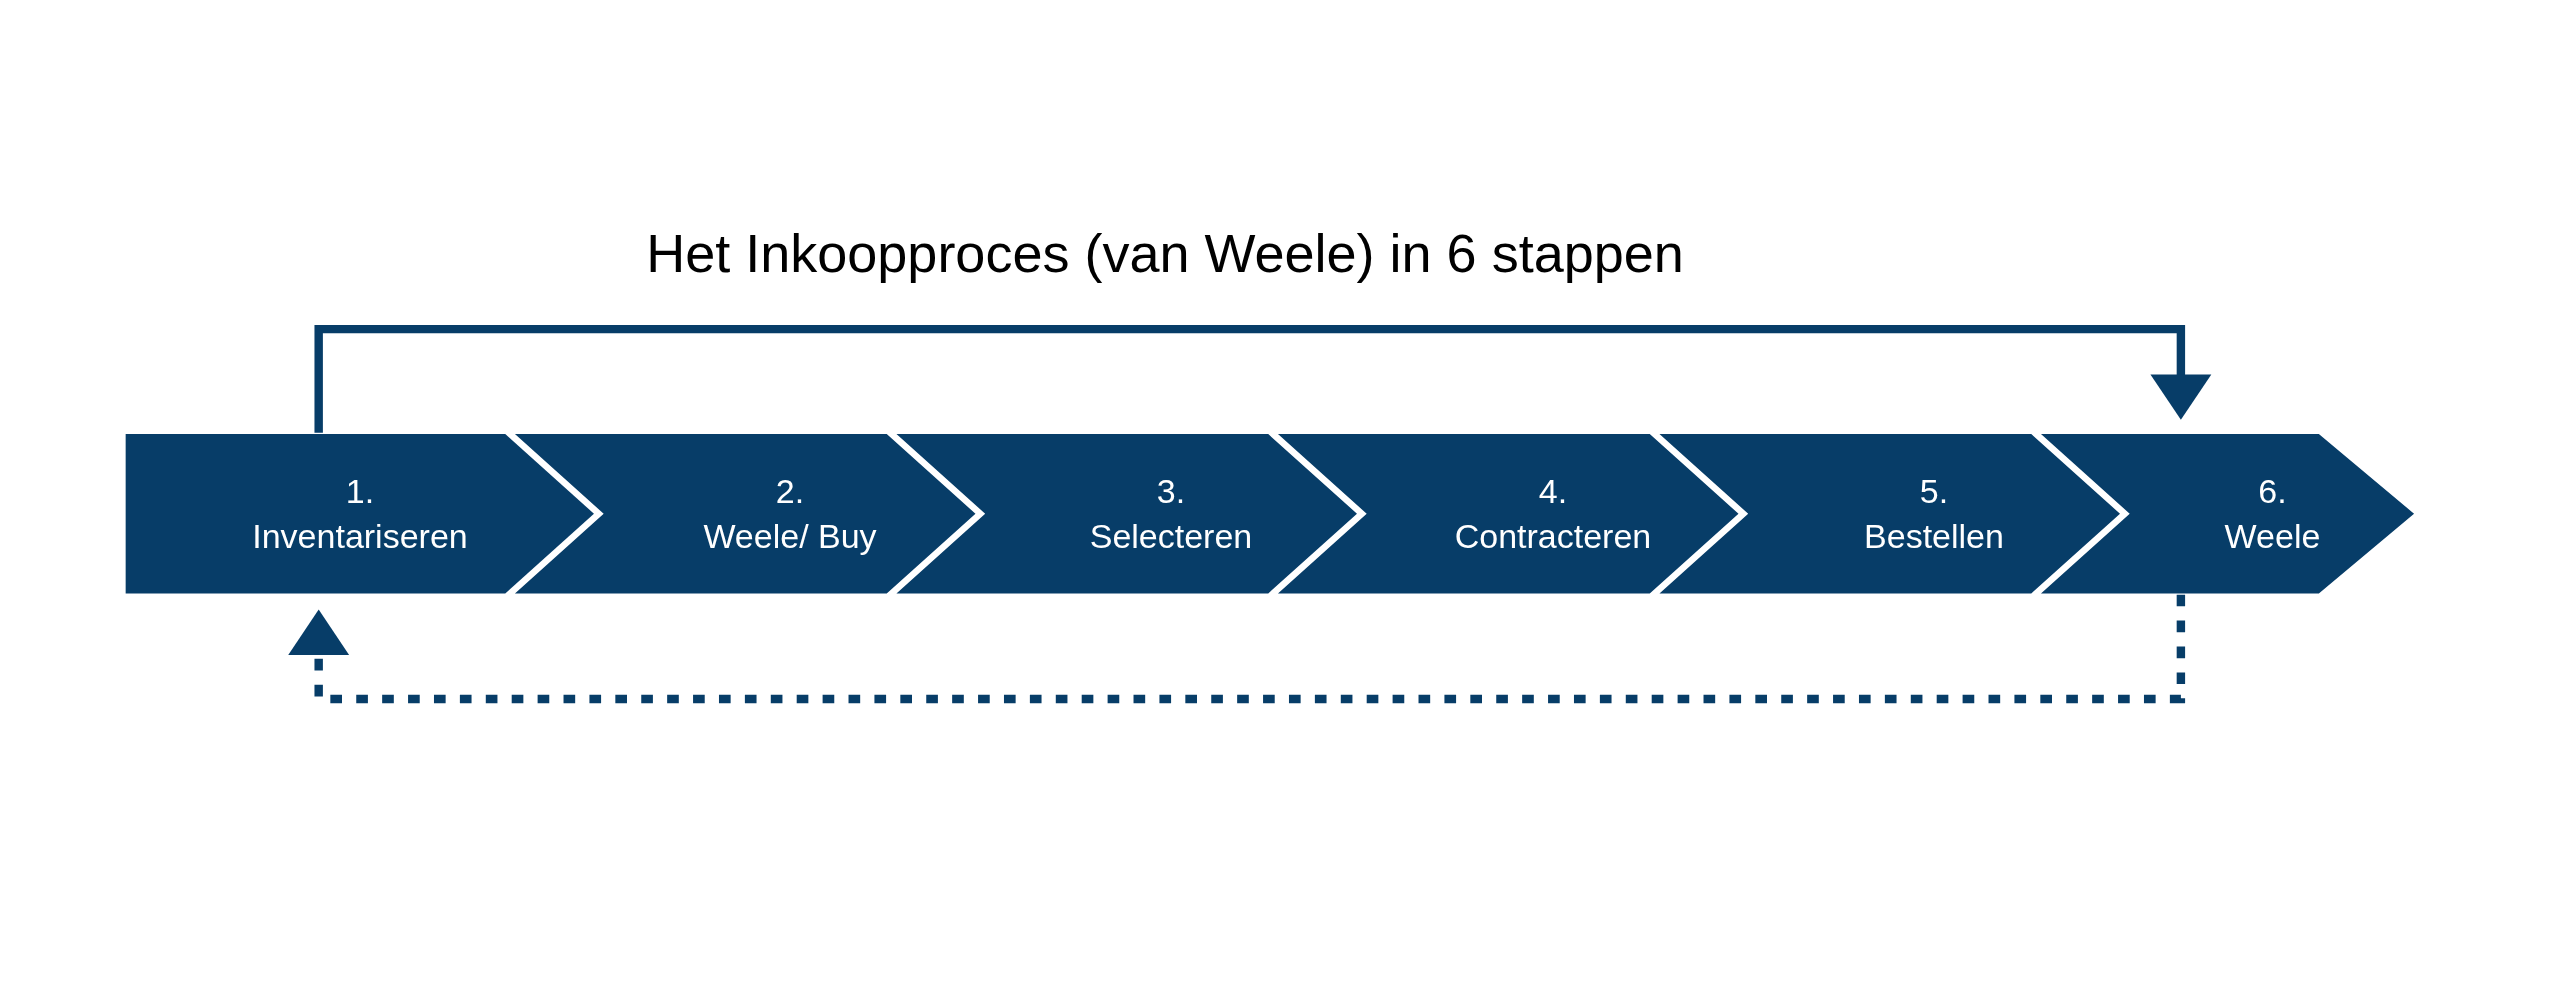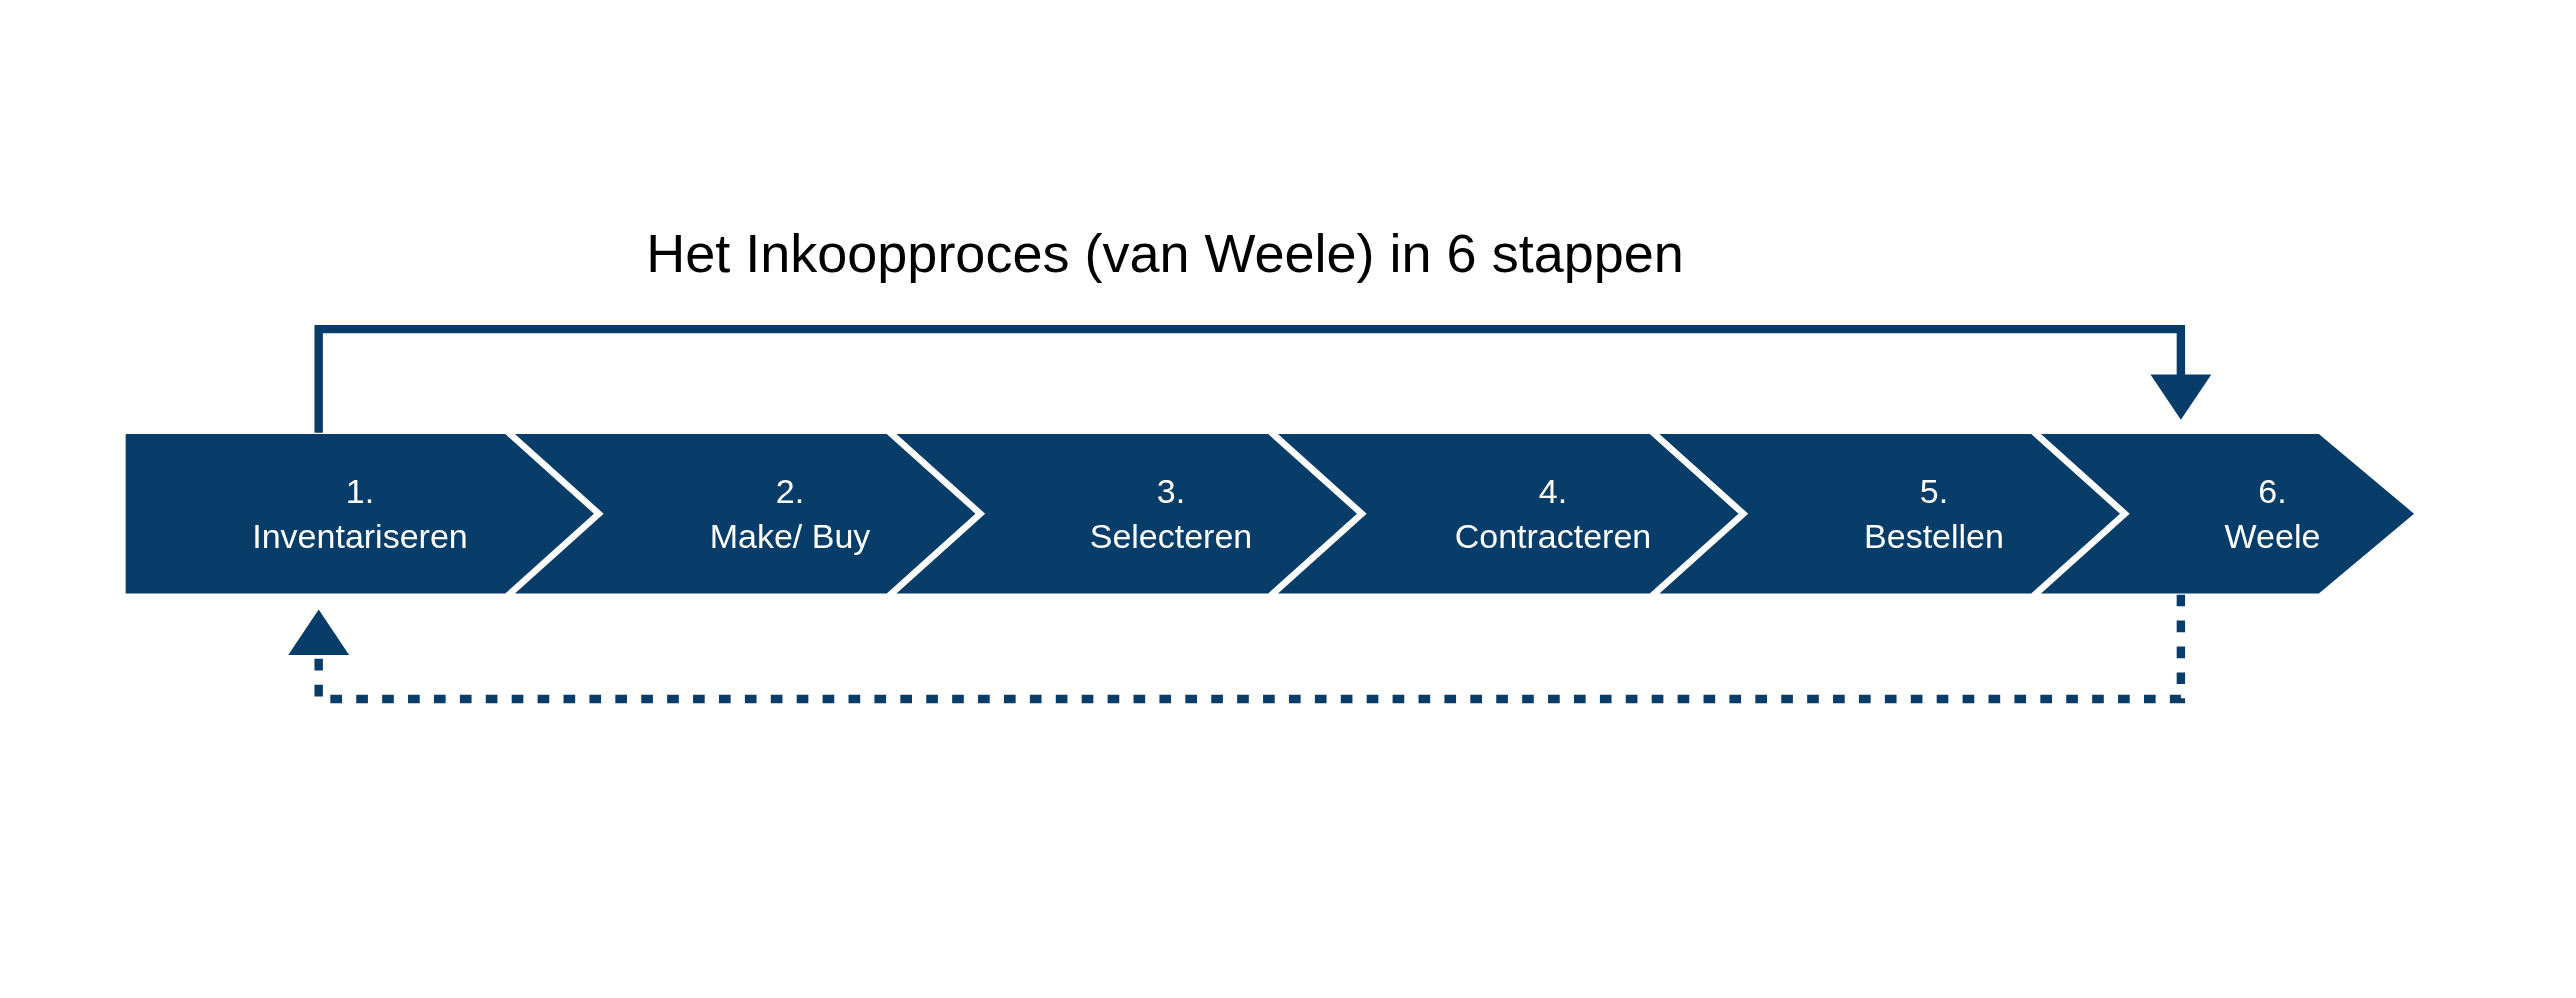--- a/index.html
+++ b/index.html
@@ -114,21 +114,21 @@
 
   <div id="step-labels">
 
     <div class="step-label" style="left:126px; width:468px;">
       <span class="step-num">1.</span>
       <span class="step-name">Inventariseren</span>
     </div>
 
     <div class="step-label" style="left:604px; width:372px;">
       <span class="step-num">2.</span>
-      <span class="step-name">Make/ Buy</span>
+      <span class="step-name">Weele/ Buy</span>
     </div>
 
     <div class="step-label" style="left:985px; width:372px;">
       <span class="step-num">3.</span>
       <span class="step-name">Selecteren</span>
     </div>
 
     <div class="step-label" style="left:1367px; width:372px;">
       <span class="step-num">4.</span>
       <span class="step-name">Contracteren</span>

